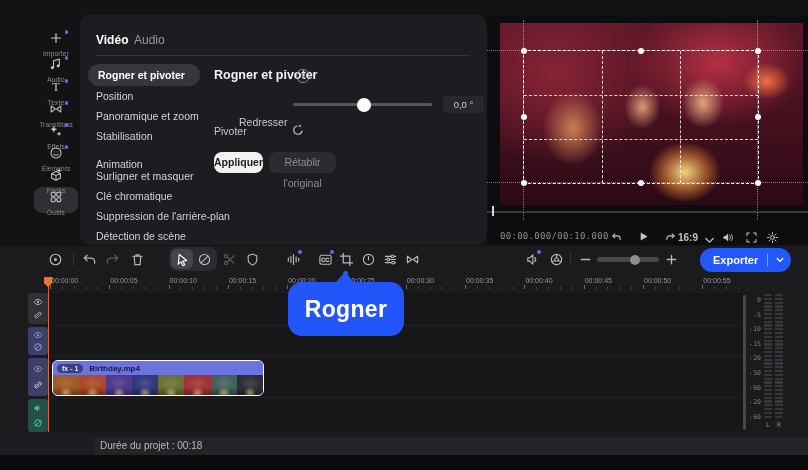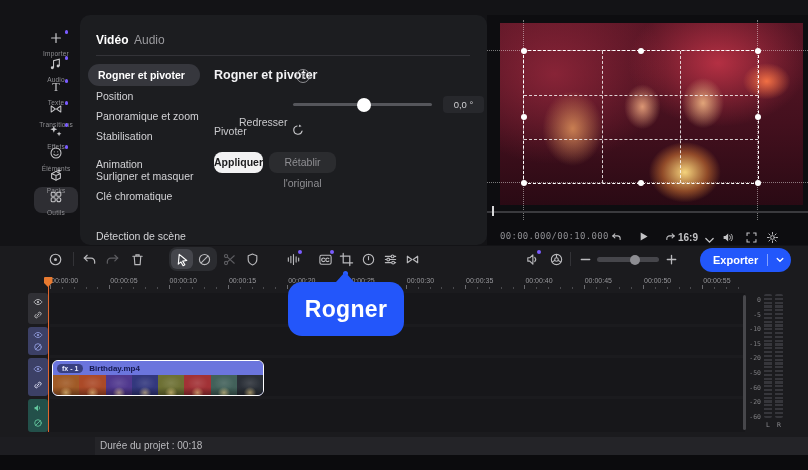--- a/index.html
+++ b/index.html
@@ -203,20 +203,21 @@
 
   <div class="menu-pill">
     <span class="menu-label">Rogner et pivoter</span>
   </div>
   <div class="menu-item" style="top:90px;">Position</div>
   <div class="menu-item" style="top:110px;">Panoramique et zoom</div>
   <div class="menu-item" style="top:130px;">Stabilisation</div>
   <div class="menu-item" style="top:158px;">Animation</div>
   <div class="menu-item" style="top:170px;">Surligner et masquer</div>
   <div class="menu-item" style="top:190px;">Clé chromatique</div>
+  <div class="menu-item" style="top:210px;">Suppression de l'arrière-plan</div>
   <div class="menu-item" style="top:230px;">Détection de scène</div>
 
   <div class="set-title">Rogner et pivoter</div>
   <div class="help">?</div>
 
   <div class="set-label" style="top:116px;padding-left:25px;">Redresser</div>
   <div class="slider-track"></div>
   <div class="slider-thumb"></div>
   <div class="value-box">0,0 °</div>
 

